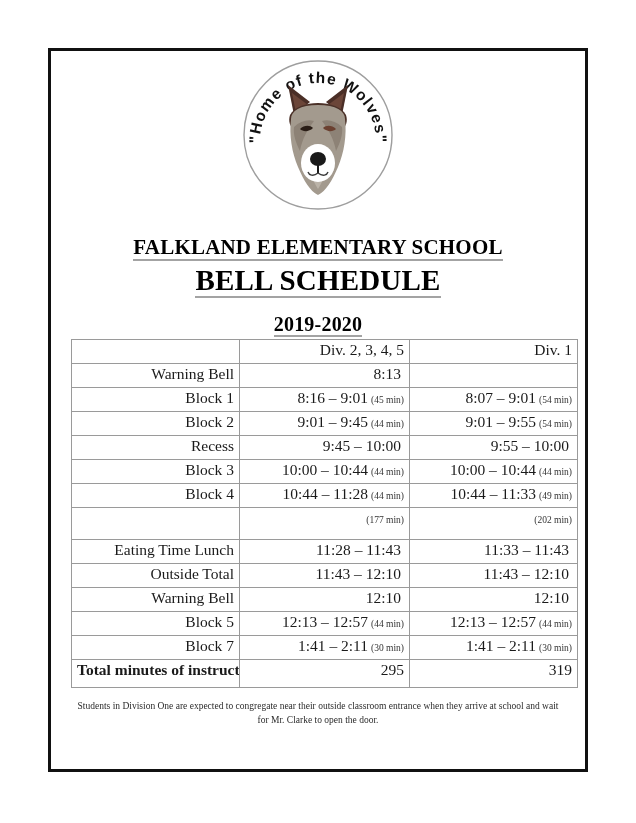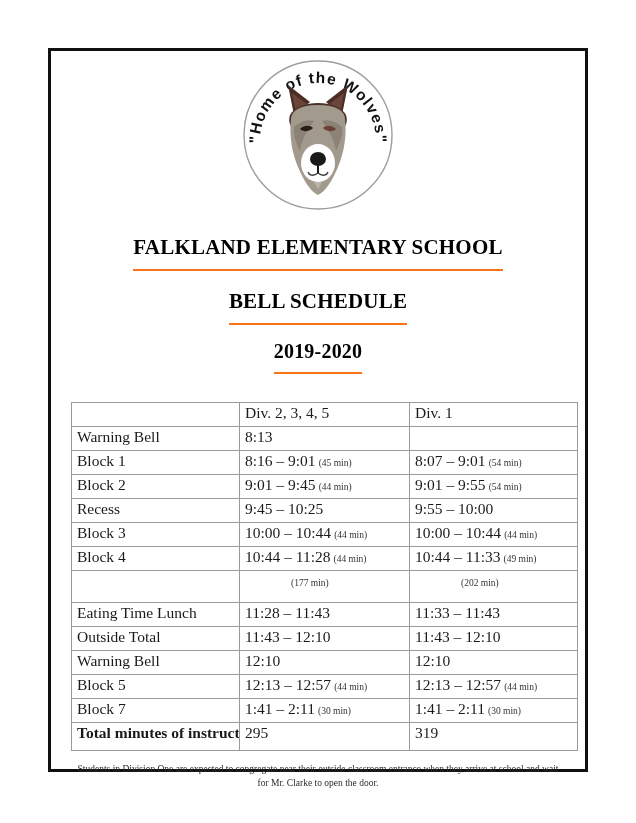--- a/index.html
+++ b/index.html
@@ -47,30 +47,31 @@
     margin-top: 18px;
   }
   .head-line {
     font-weight: bold;
     letter-spacing: 0.2px;
     color: #000000;
     line-height: 1.0;
   }
   .head-line .u {
     display: inline-block;
-    border-bottom: 2px solid #f97316;
-    padding-bottom: 11px;
+    border-bottom: 2px solid #a3a3a3;
+    padding-bottom: 1px;
   }
   .head-1 { font-size: 21px; }
-  .head-2 { font-size: 21px; margin-top: 20px; }
+  .head-2 { font-size: 29px; margin-top: 5px; }
   .head-3 { font-size: 20px; margin-top: 16px; }
 
   
   .sched-wrap {
-    margin: 28px 20px 0 20px;
+    margin: 2px 20px 0 20px;
+    text-align: right;
   }
   table.schedule {
     border-collapse: collapse;
     width: 100%;
     table-layout: fixed;
   }
   table.schedule col.c-label { width: 168px; }
   table.schedule col.c-div45 { width: 170px; }
   table.schedule col.c-div1  { width: 168px; }
 
@@ -200,21 +201,21 @@
           <td><span>8:16 – 9:01</span><span class="mins">(45 min)</span></td>
           <td><span>8:07 – 9:01</span><span class="mins">(54 min)</span></td>
         </tr>
         <tr>
           <td class="label-cell">Block 2</td>
           <td><span>9:01 – 9:45</span><span class="mins">(44 min)</span></td>
           <td><span>9:01 – 9:55</span><span class="mins">(54 min)</span></td>
         </tr>
         <tr>
           <td class="label-cell">Recess</td>
-          <td><span>9:45 – 10:25</span><span class="mins"></span></td>
+          <td><span>9:45 – 10:00</span><span class="mins"></span></td>
           <td><span>9:55 – 10:00</span><span class="mins"></span></td>
         </tr>
         <tr>
           <td class="label-cell">Block 3</td>
           <td><span>10:00 – 10:44</span><span class="mins">(44 min)</span></td>
           <td><span>10:00 – 10:44</span><span class="mins">(44 min)</span></td>
         </tr>
         <tr>
           <td class="label-cell">Block 4</td>
           <td><span>10:44 – 11:28</span><span class="mins">(44 min)</span></td>

